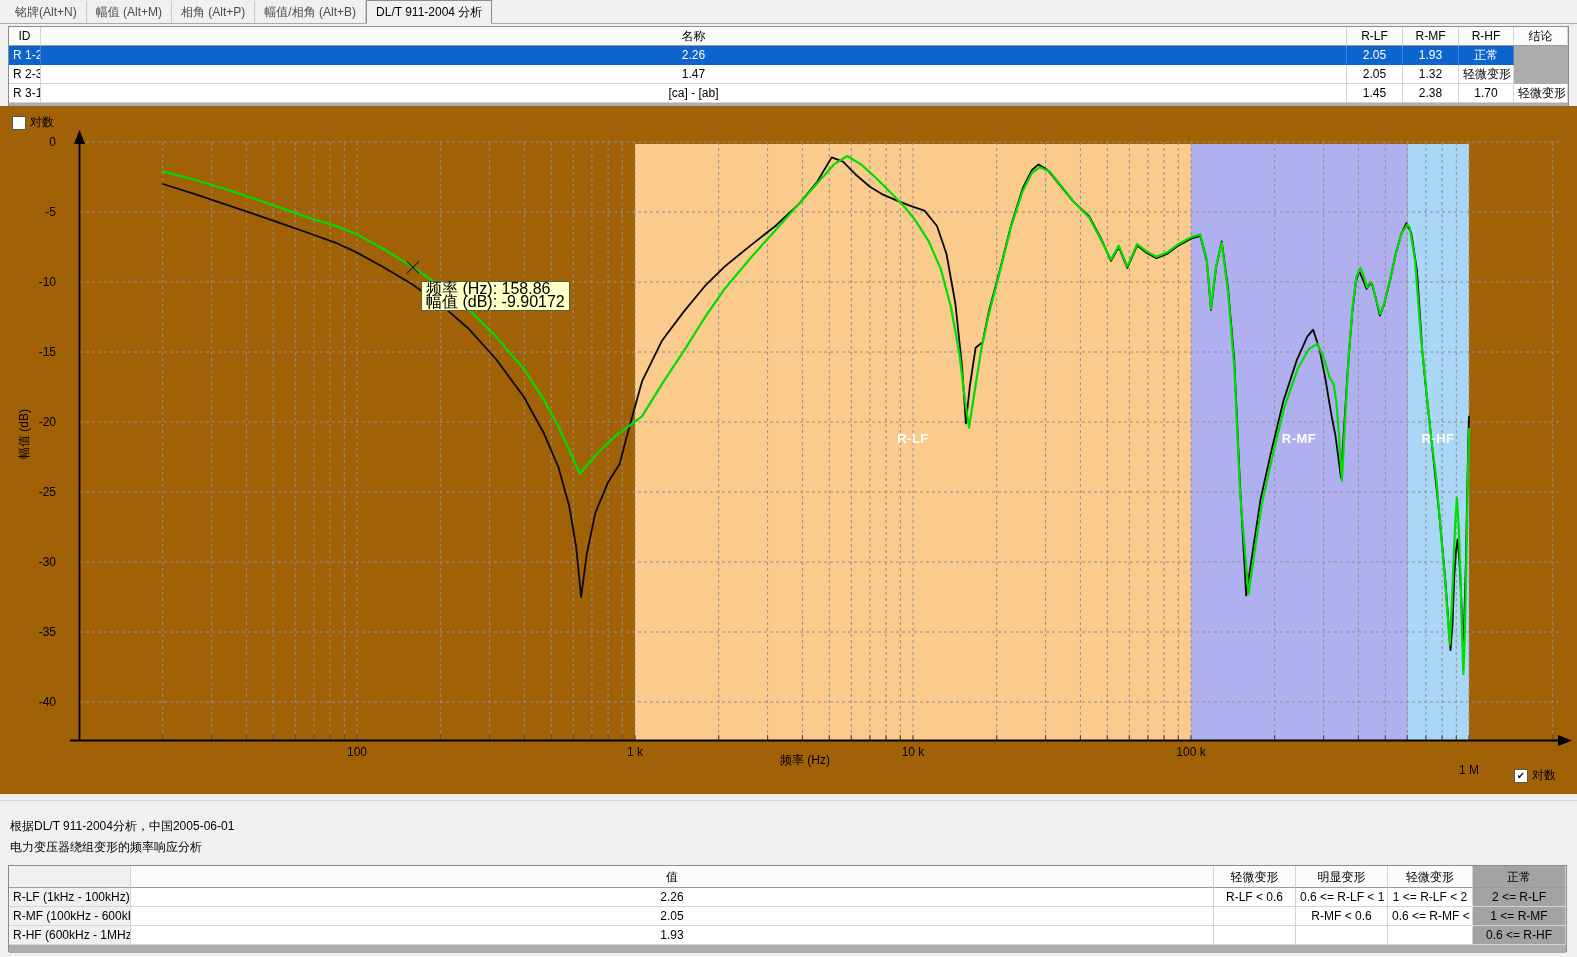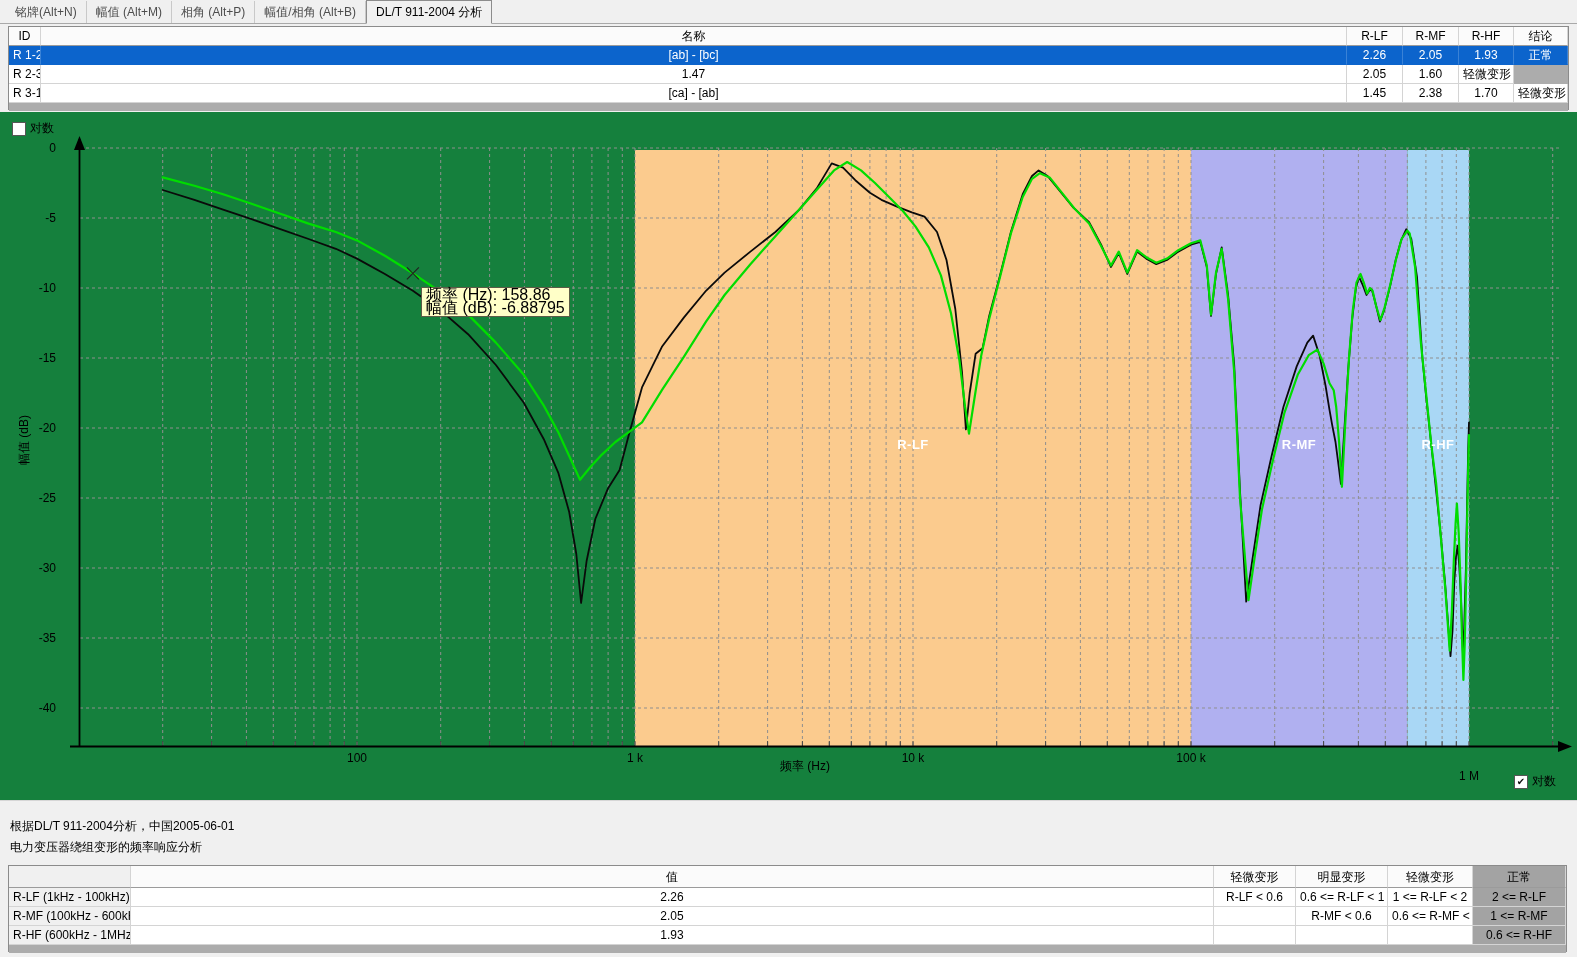--- a/index.html
+++ b/index.html
@@ -21,21 +21,21 @@
   .dgv-row,.dgv-header{display:grid;}
   .dgv .c{box-sizing:border-box;padding:2px 4px 0 4px;line-height:15px;height:19px;
     background:#fff;border-right:1px solid #d4d4d4;border-bottom:1px solid #d4d4d4;
     white-space:nowrap;overflow:hidden;text-align:center;}
   .dgv-header .c{background:#fbfbfb;border-bottom:1px solid #9b9b9b;}
   .dgv-row.selected .c{background:#0c64cc;color:#fff;border-right-color:#3a82d6;border-bottom-color:#0c64cc;}
   #top-grid{left:8px;top:26px;width:1561px;height:84px;}
   #top-grid .dgv-row,#top-grid .dgv-header{grid-template-columns:32px 1306px 56px 56px 55px 1fr;}
   .dgv-filler{height:8px;background:#acacac;}
   
-  #chart-panel{position:absolute;left:0;top:112px;width:1577px;height:688px;background:#15803d;}
+  #chart-panel{position:absolute;left:0;top:106px;width:1577px;height:688px;background:#a16207;}
   #chart-svg{position:absolute;left:0;top:0;width:1577px;height:688px;pointer-events:none;}
   .cb{position:absolute;display:flex;align-items:center;gap:4px;cursor:default;z-index:3;}
   .cb .box{width:12px;height:12px;border:1px solid #565656;background:#fff;
     display:flex;align-items:center;justify-content:center;font-size:10px;line-height:10px;color:#111;}
   .cb .box .mark{display:none;}
   .cb.checked .box .mark{display:block;}
   .x-tick{position:absolute;transform:translateX(-50%);top:639px;white-space:nowrap;color:#000;}
   .y-tick{position:absolute;left:18px;width:38px;text-align:right;color:#000;}
   .axis-label-x{position:absolute;transform:translate(-50%,0);white-space:nowrap;}
   .axis-label-y{position:absolute;transform:translate(-50%,-50%) rotate(-90deg);white-space:nowrap;}
@@ -70,31 +70,30 @@
   <div class="dgv-header">
     <div class="c">ID</div>
     <div class="c">名称</div>
     <div class="c">R-LF</div>
     <div class="c">R-MF</div>
     <div class="c">R-HF</div>
     <div class="c">结论</div>
   </div>
   <div class="dgv-row selected">
     <div class="c">R 1-2</div>
-    <div class="c">[ab] - [bc]</div>
     <div class="c">2.26</div>
     <div class="c">2.05</div>
     <div class="c">1.93</div>
     <div class="c">正常</div>
   </div>
   <div class="dgv-row">
     <div class="c">R 2-3</div>
     <div class="c">1.47</div>
     <div class="c">2.05</div>
-    <div class="c">1.60</div>
+    <div class="c">1.32</div>
     <div class="c">轻微变形</div>
   </div>
   <div class="dgv-row">
     <div class="c">R 3-1</div>
     <div class="c">[ca] - [ab]</div>
     <div class="c">1.45</div>
     <div class="c">2.38</div>
     <div class="c">1.70</div>
     <div class="c">轻微变形</div>
   </div>
@@ -120,21 +119,21 @@
     <span class="box"></span>
     <span>对数</span>
   </div>
 
   <div class="region-label" style="left: 913px; top: 332px;">R-LF</div>
   <div class="region-label" style="left: 1299px; top: 332px;">R-MF</div>
   <div class="region-label" style="left: 1438px; top: 332px;">R-HF</div>
 
   <div id="tooltip">
     <div>频率 (Hz): 158.86</div>
-    <div>幅值 (dB): -6.88795</div>
+    <div>幅值 (dB): -9.90172</div>
   </div>
 
   <div id="tick-layer">
       <span class="x-tick" style="left: 357px;">100</span>
       <span class="x-tick" style="left: 635px;">1 k</span>
       <span class="x-tick" style="left: 913px;">10 k</span>
       <span class="x-tick" style="left: 1191px;">100 k</span>
       <span class="x-tick" style="left: 1469px; margin-top: 18px;">1 M</span>
       <span class="y-tick" style="top: 29px;">0</span>
       <span class="y-tick" style="top: 99px;">-5</span>

